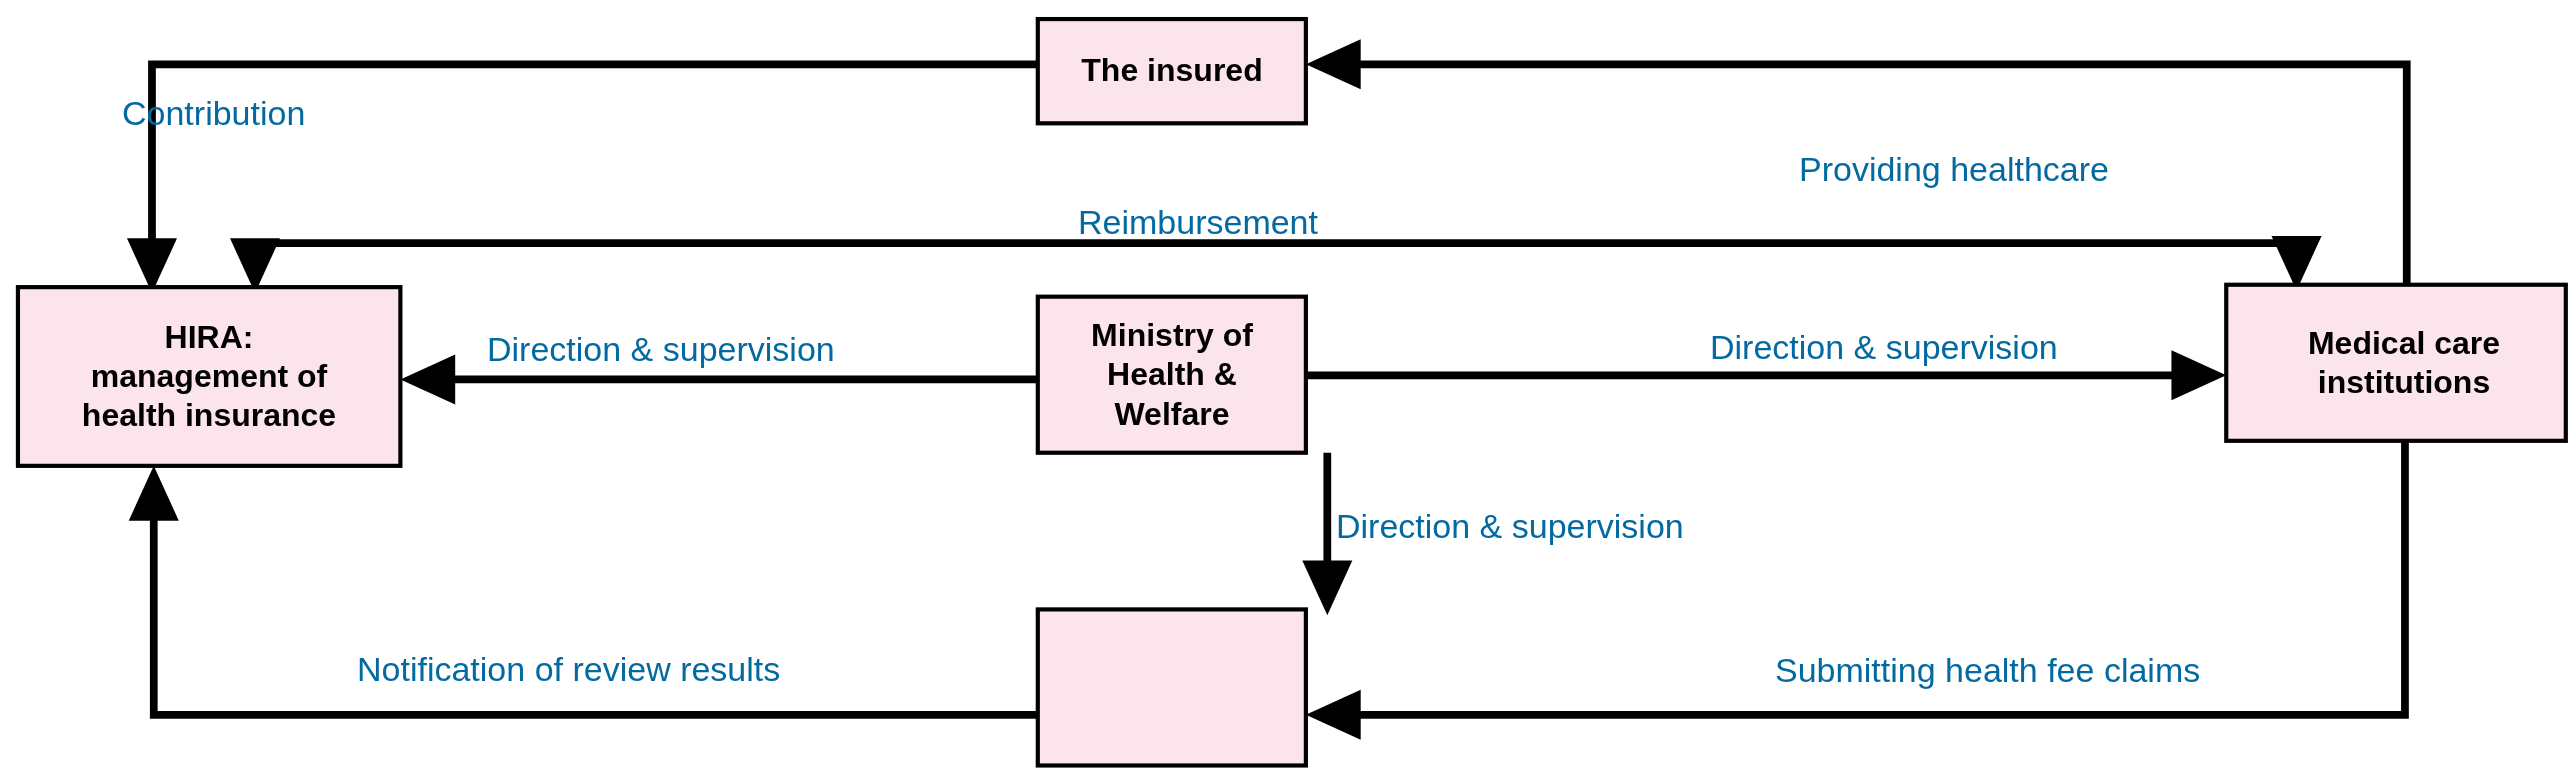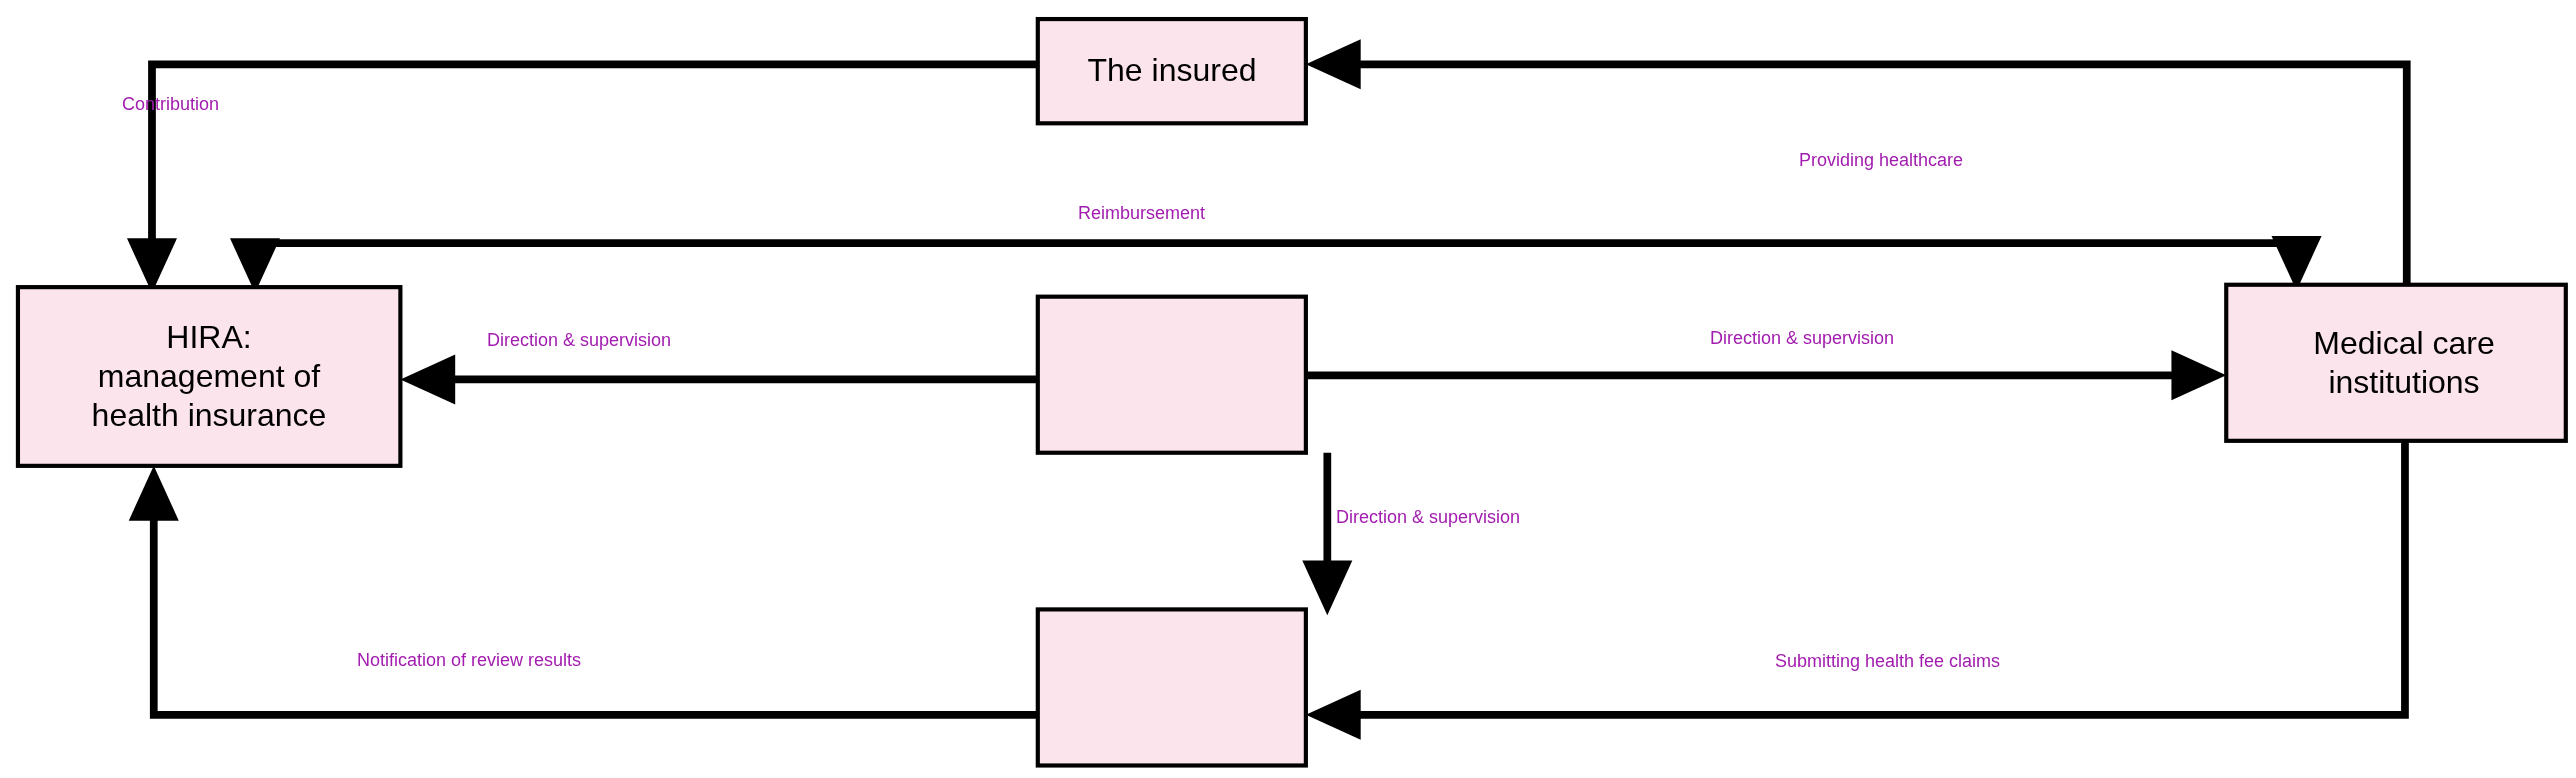--- a/index.html
+++ b/index.html
@@ -47,27 +47,28 @@
     display: flex;
     align-items: center;
     justify-content: center;
     text-align: center;
     font-family: "Liberation Sans", sans-serif;
     font-size: 32px;
     line-height: 1.22;
     color: #000000;
     white-space: pre-line;
     pointer-events: none;
+    font-weight: bold;
   }
   .edge-label {
     position: absolute;
     font-family: "Liberation Sans", sans-serif;
-    font-size: 18px;
+    font-size: 34px;
     line-height: 1.1;
-    color: #a21caf;
+    color: #0369a1;
     white-space: nowrap;
     text-align: center;
   }
 </style>
 </head>
 <body>
 
 <div id="diagram-root">
 
   <svg class="flow" viewBox="0 0 4324 1306" xmlns="http://www.w3.org/2000/svg">
@@ -119,20 +120,22 @@
     <rect class="node-rect" x="3737" y="478" width="570" height="262"></rect>
     <rect class="node-rect" x="1742" y="1023" width="450" height="262"></rect>
   </svg>
 
   <div class="node-label" style="left:1038px; top:19px;   width:268px; height:104px;">The insured</div>
 
   <div class="node-label" style="left:18px;   top:287px;  width:382px; height:179px;">HIRA:
 management of
 health insurance</div>
 
+  <div class="node-label" style="left:1038px; top:297px;  width:268px; height:156px;">Ministry of Health &amp;
+Welfare</div>
 
   <div class="node-label" style="left:2226px; top:285px;  width:356px; height:156px;">Medical care
 institutions</div>
 
 
   <div class="edge-label" style="left:122px;  top:95px;">Contribution</div>
 
   <div class="edge-label" style="left:1799px; top:107px;margin-top:44px;">Providing healthcare</div>
 
   <div class="edge-label" style="left:1078px; top:204px;">Reimbursement</div>

